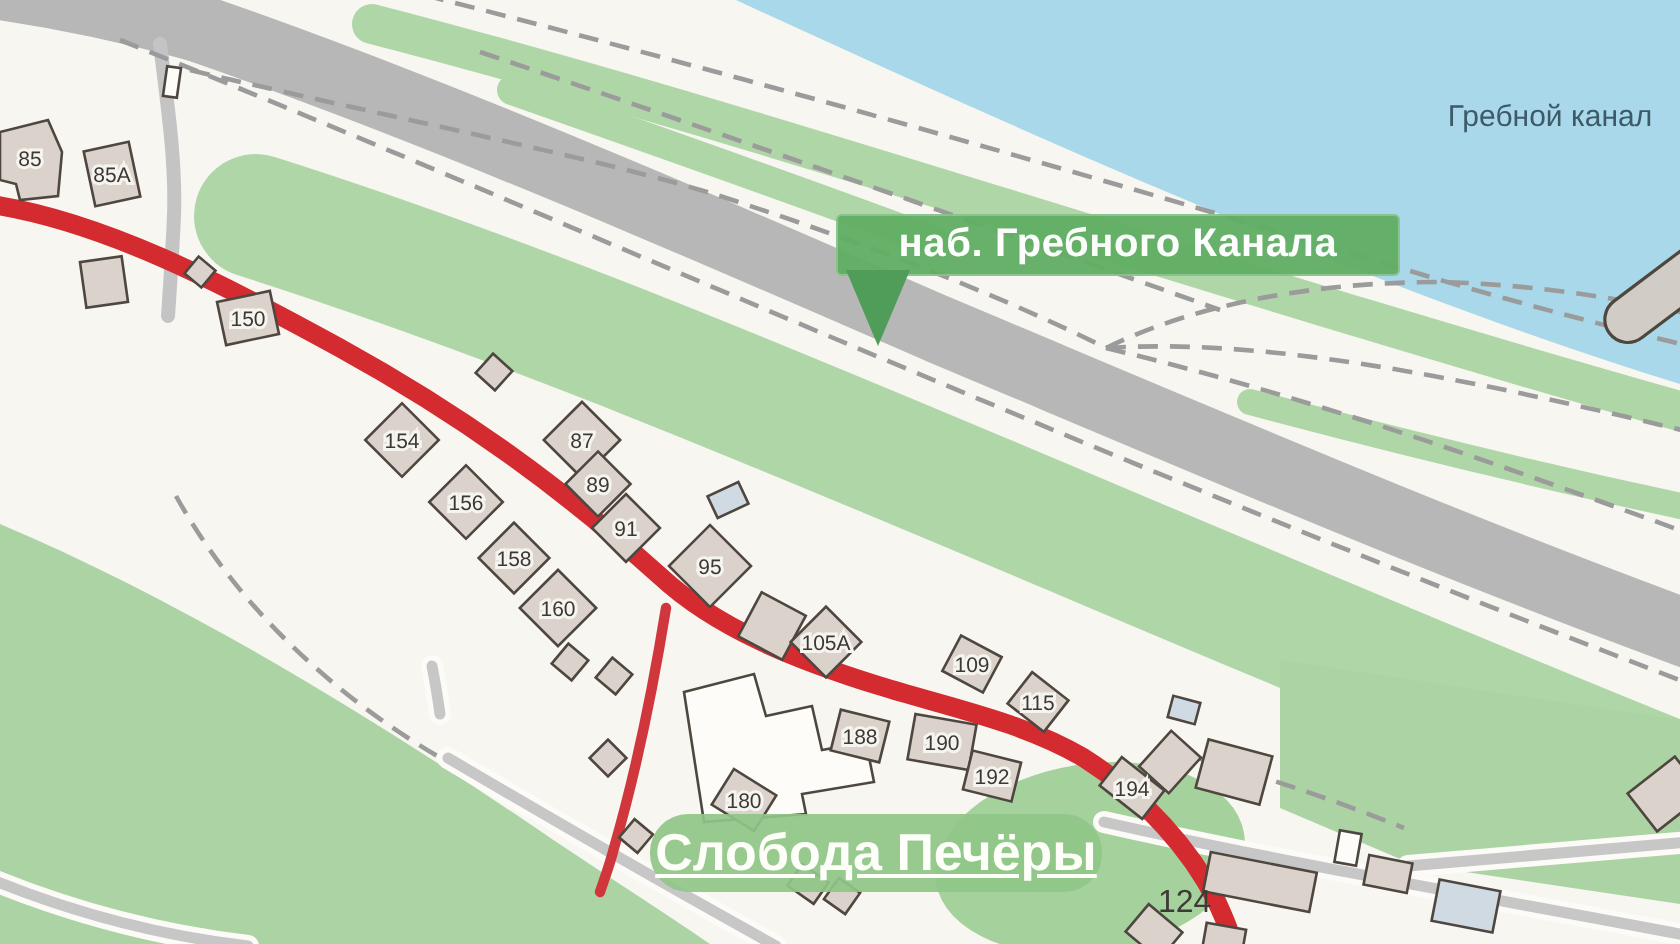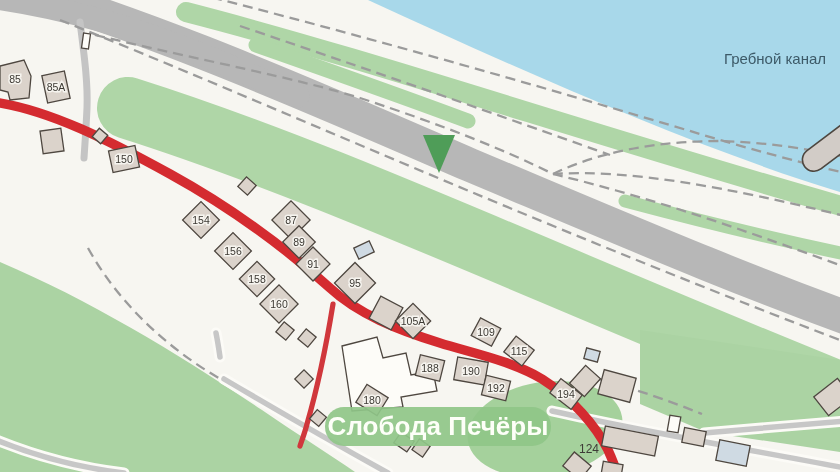--- a/index.html
+++ b/index.html
@@ -6,25 +6,25 @@
   .map{position:relative;width:840px;height:472px;overflow:hidden;
        background:#f7f6f1;font-family:"Liberation Sans",sans-serif;}
   .map svg{position:absolute;left:0;top:0;}
   .map-label{position:absolute;display:flex;align-items:center;justify-content:center;
        color:#ffffff;font-weight:bold;white-space:nowrap;}
   #street-banner{left:418px;top:107px;width:282px;height:31px;border-radius:3px;
        font-size:20px;letter-spacing:.3px;box-shadow:0 0 0 1px rgba(255,255,255,.25) inset;}
   #street-pointer{position:absolute;left:423px;top:135px;width:0;height:0;
        border-left:16px solid transparent;border-right:16px solid transparent;}
   #district-banner{left:325px;top:407px;width:226px;height:39px;border-radius:19px;
-       font-size:26px;color:#fdfff8;}
+       font-size:26px;color:#fdfff8;text-decoration:underline;}
   #canal-label{position:absolute;left:700px;top:50px;width:150px;text-align:center;
        font-size:15px;color:#3d5a68;}
   #street-caption{position:absolute;left:556px;top:442px;width:140px;
-       font-size:12px;color:#3e3b37;line-height:1.25;}
+       font-size:16px;color:#3e3b37;line-height:1.25;}
   #street-caption .l1{padding-left:23px;}
   .bnum{font-size:10.5px;fill:#3c3933;paint-order:stroke;stroke:#f6f4ef;stroke-width:3px;
        font-family:"Liberation Sans",sans-serif;}
 </style>
 </head>
 <body>
 
 <div class="map">
   <svg id="map-svg" width="840" height="472" viewBox="0 0 840 472">
       <path d="M368,0 L840,0 L840,192 C690,146 520,70 368,0 Z" fill="#a8d8ea"></path>
@@ -116,20 +116,21 @@
       <text x="413" y="325" text-anchor="middle" class="bnum">105A</text>
       <text x="486" y="336" text-anchor="middle" class="bnum">109</text>
       <text x="519" y="355" text-anchor="middle" class="bnum">115</text>
       <text x="430" y="372" text-anchor="middle" class="bnum">188</text>
       <text x="471" y="375" text-anchor="middle" class="bnum">190</text>
       <text x="496" y="392" text-anchor="middle" class="bnum">192</text>
       <text x="566" y="398" text-anchor="middle" class="bnum">194</text>
       <text x="372" y="404" text-anchor="middle" class="bnum">180</text>
     </svg>
 
+  <div class="map-label" id="street-banner" style="background: rgb(97, 174, 100); opacity: 0.95;">наб. Гребного Канала</div>
   <div id="street-pointer" style="border-top: 38px solid rgb(79, 157, 88);"></div>
 
   <div class="map-label" id="district-banner" style="background: rgba(143, 198, 136, 0.92);">Слобода Печёры</div>
 
   <div id="canal-label" style="color: rgb(61, 90, 104);">Гребной канал</div>
 
   <div id="street-caption">
     <div class="l1">124</div>
   </div>
 </div>

